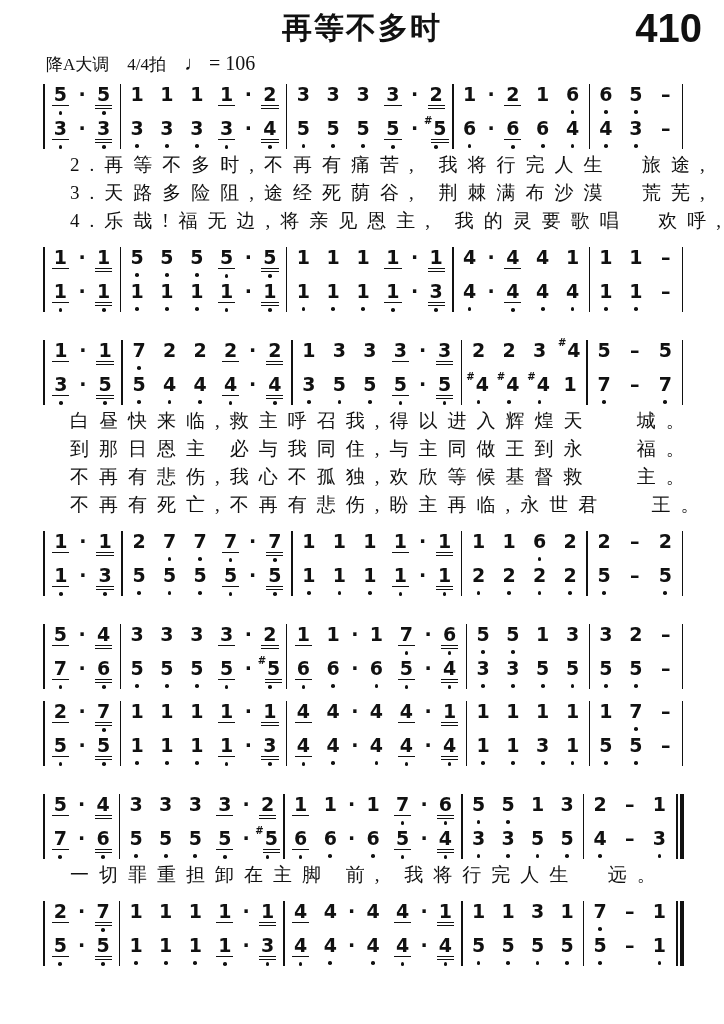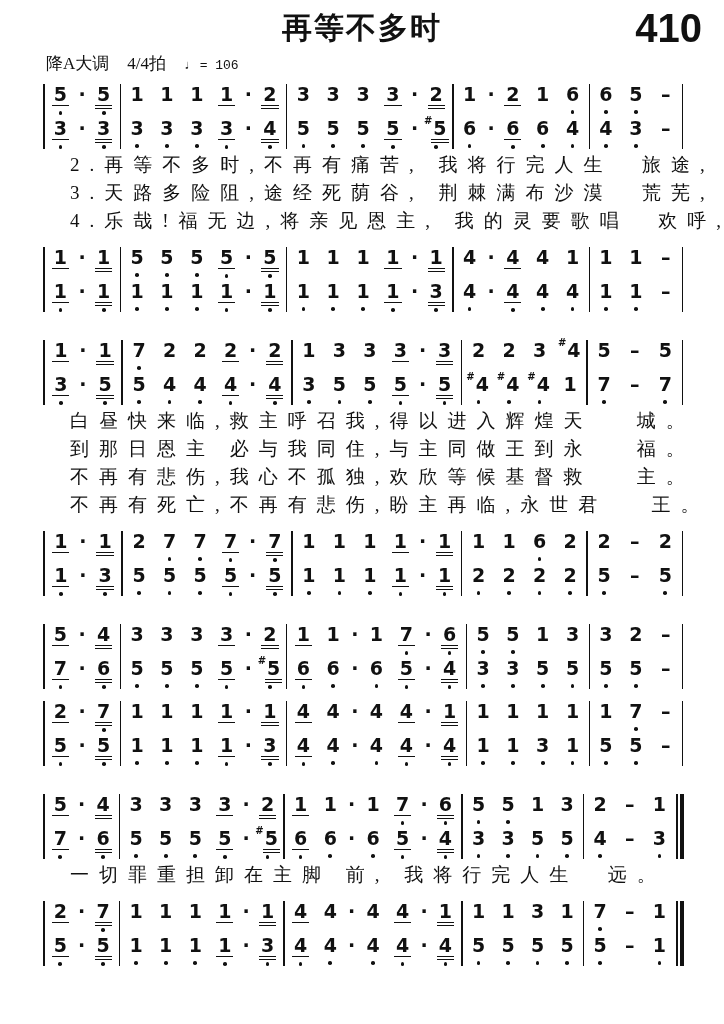--- a/index.html
+++ b/index.html
@@ -15,21 +15,21 @@
     font-size:30px;font-weight:700;letter-spacing:2px;
     font-family:"Liberation Sans","DejaVu Sans",sans-serif;
   }
   .hymn-no{
     position:absolute;right:6px;top:0;font-size:40px;font-weight:700;
     font-family:"Liberation Sans","DejaVu Sans",sans-serif;
   }
   .subhdr{display:flex;align-items:baseline;
     padding:2px 46px 0 30px;font-size:17px;height:26px;}
   .keymeter span{margin-right:18px;}
-  .tempo{font-size:13px;font-family:Liberation Mono, monospace;}
+  .tempo{font-size:20px;}
   
   .score{padding:0 24px 0 26px;}
   .pair{display:flex;align-items:stretch;margin:6px 0 0 0;}
   .ncol{display:flex;flex-direction:column;gap:3px;flex:1 1 0;min-width:0;}
   .ncol.narrow{flex:0.45 1 0;}
   .ncell{display:flex;flex-direction:column;align-items:center;height:31px;}
   .nwrap{display:inline-flex;align-items:flex-start;}
   .num{
     font-family:"DejaVu Sans","Liberation Sans",sans-serif;
     font-size:19px;line-height:20px;font-weight:600;padding:0 2px 1px 2px;

